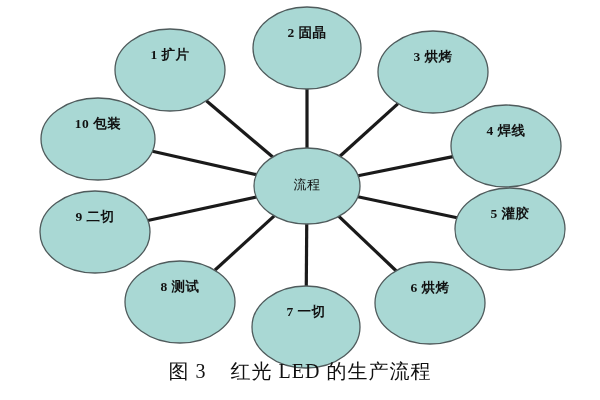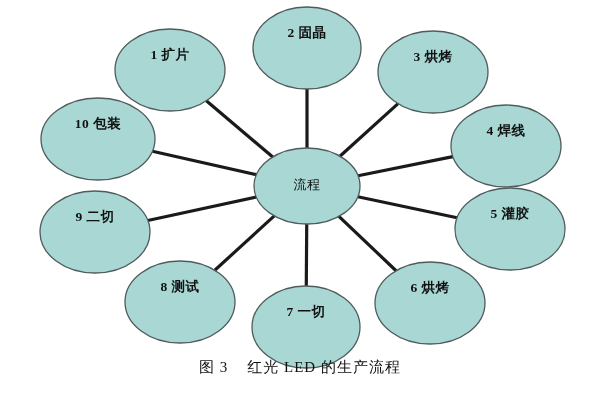--- a/index.html
+++ b/index.html
@@ -57,21 +57,21 @@
     dominant-baseline: middle;
     letter-spacing: 0.5px;
   }
   .figure-caption {
     position: absolute;
     left: 0;
     top: 358px;
     width: 600px;
     text-align: center;
     font-family: "Liberation Serif", "DejaVu Serif", serif;
-    font-size: 15px;
+    font-size: 20px;
     color: #111111;
     letter-spacing: 1px;
     white-space: pre;
   }
 </style>
 </head>
 <body>
 
 <div id="diagram-root">
 

